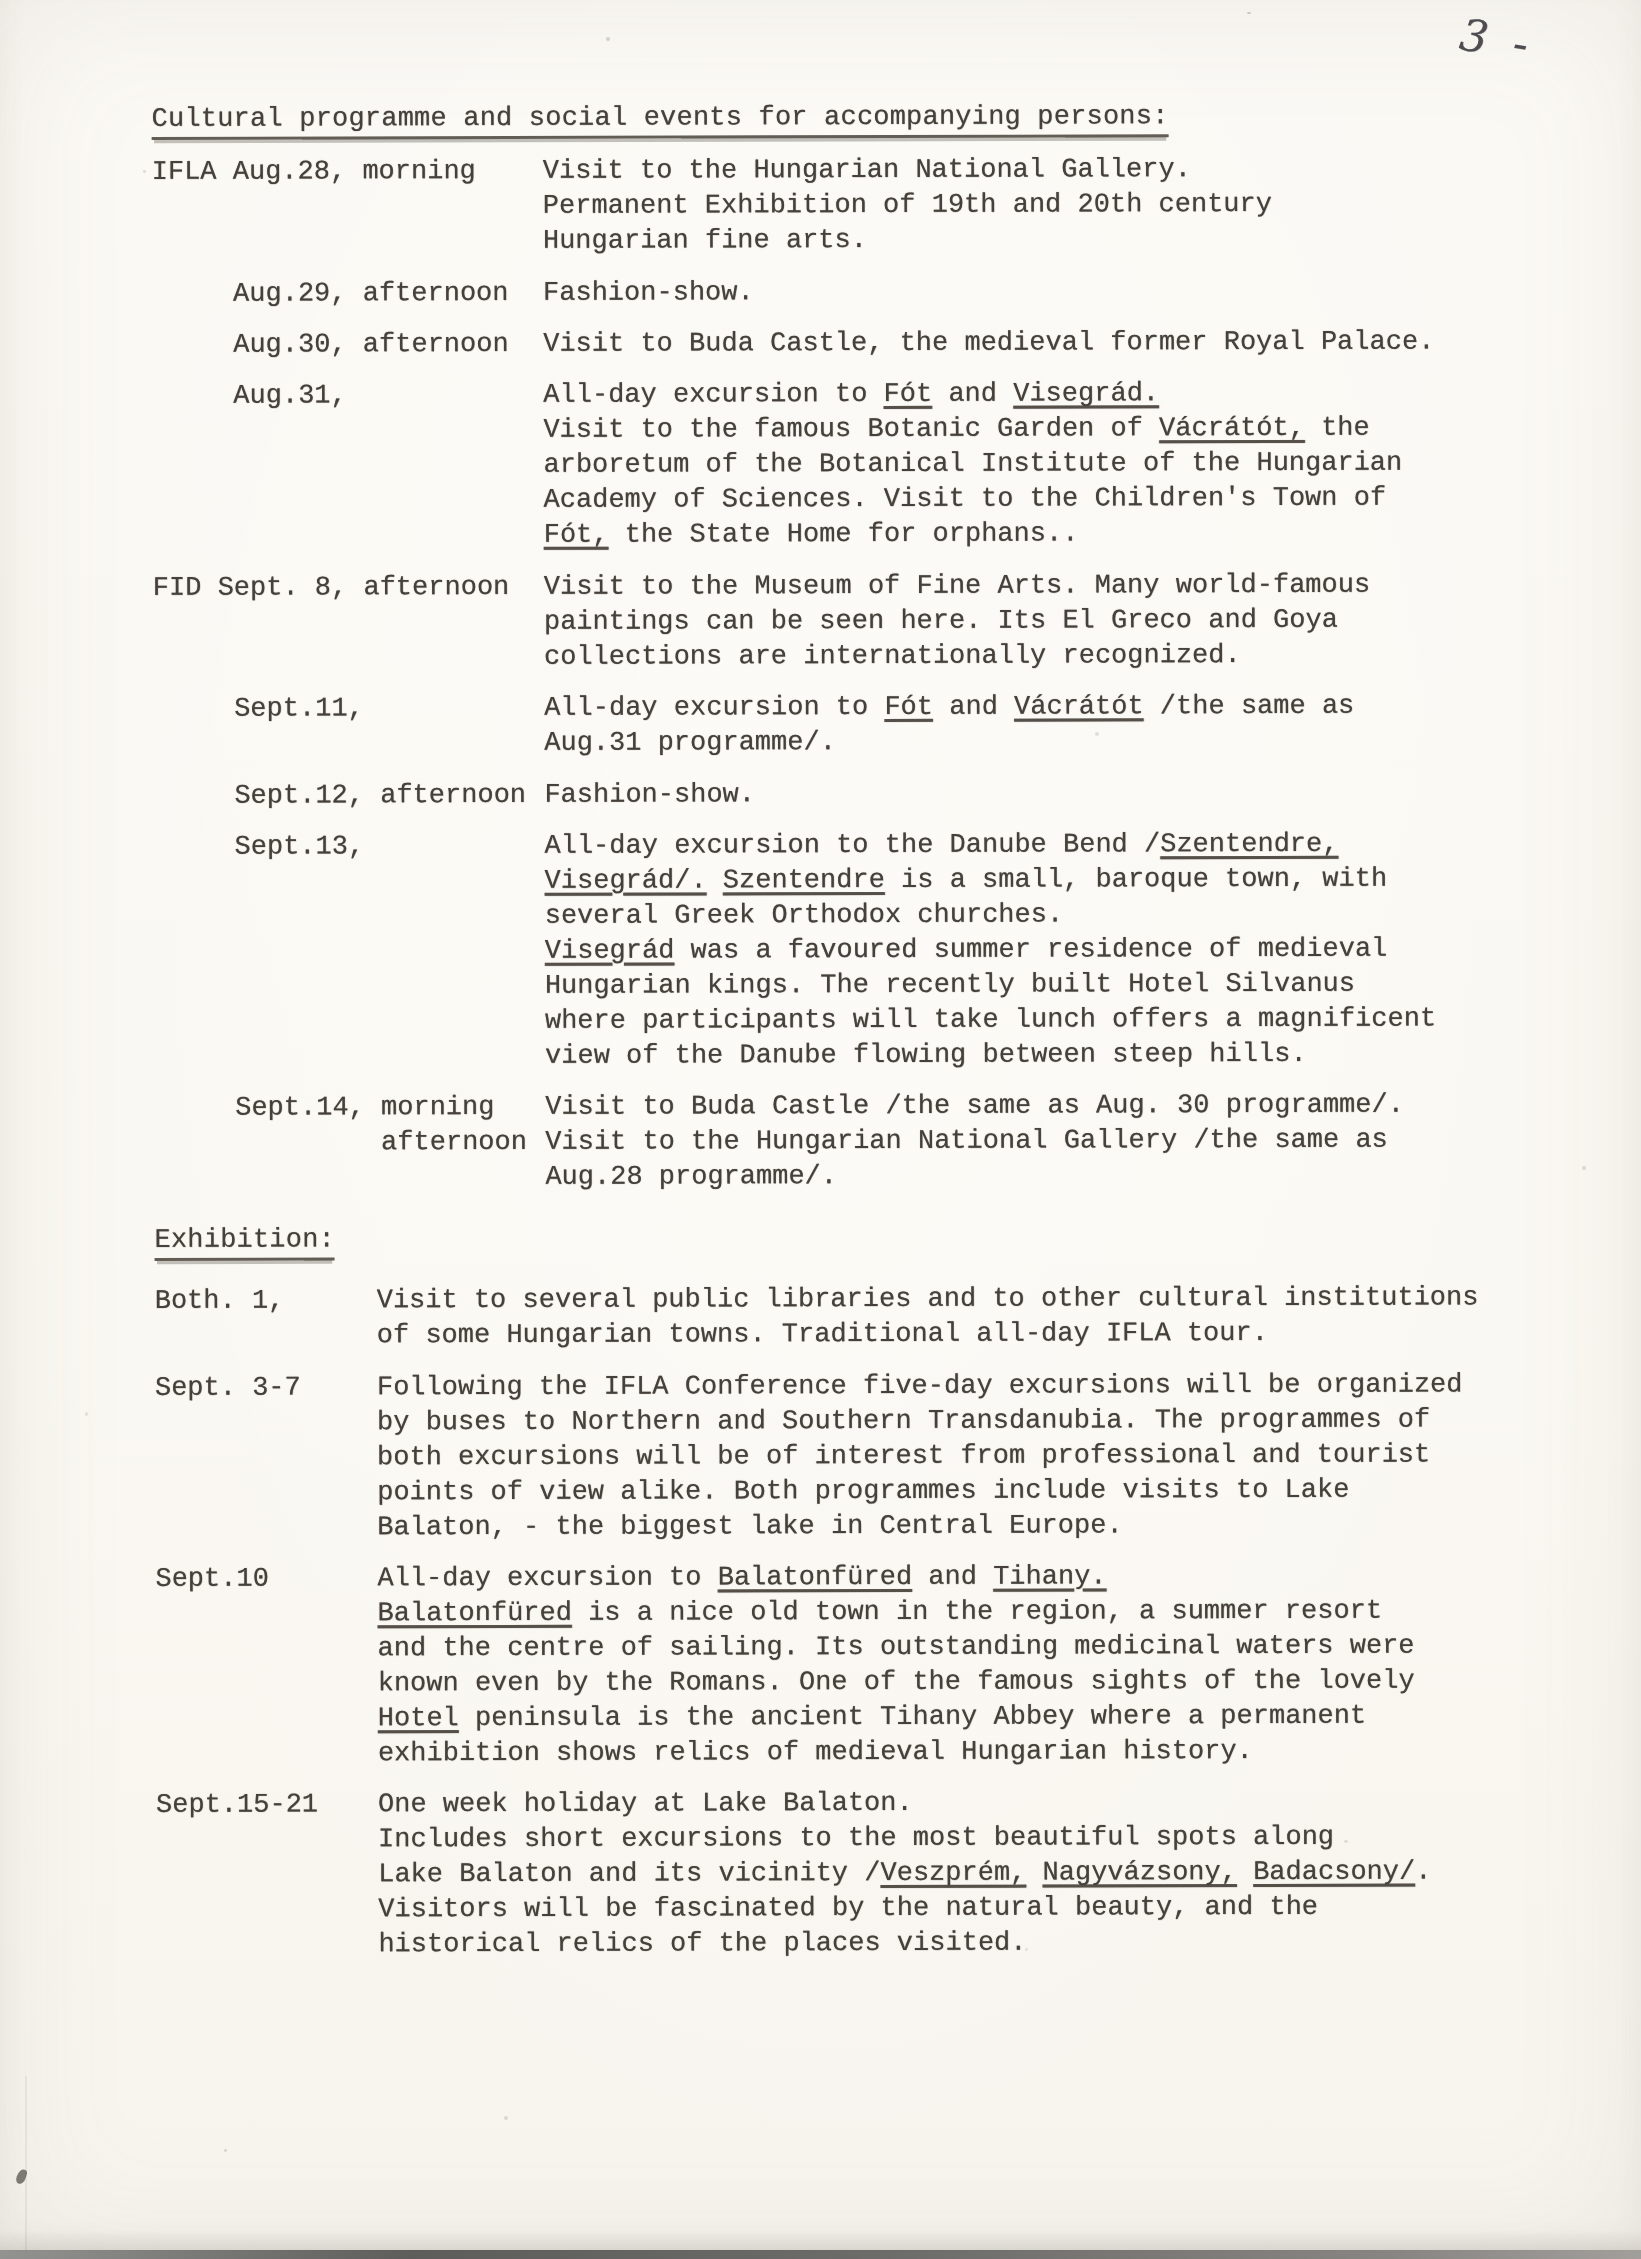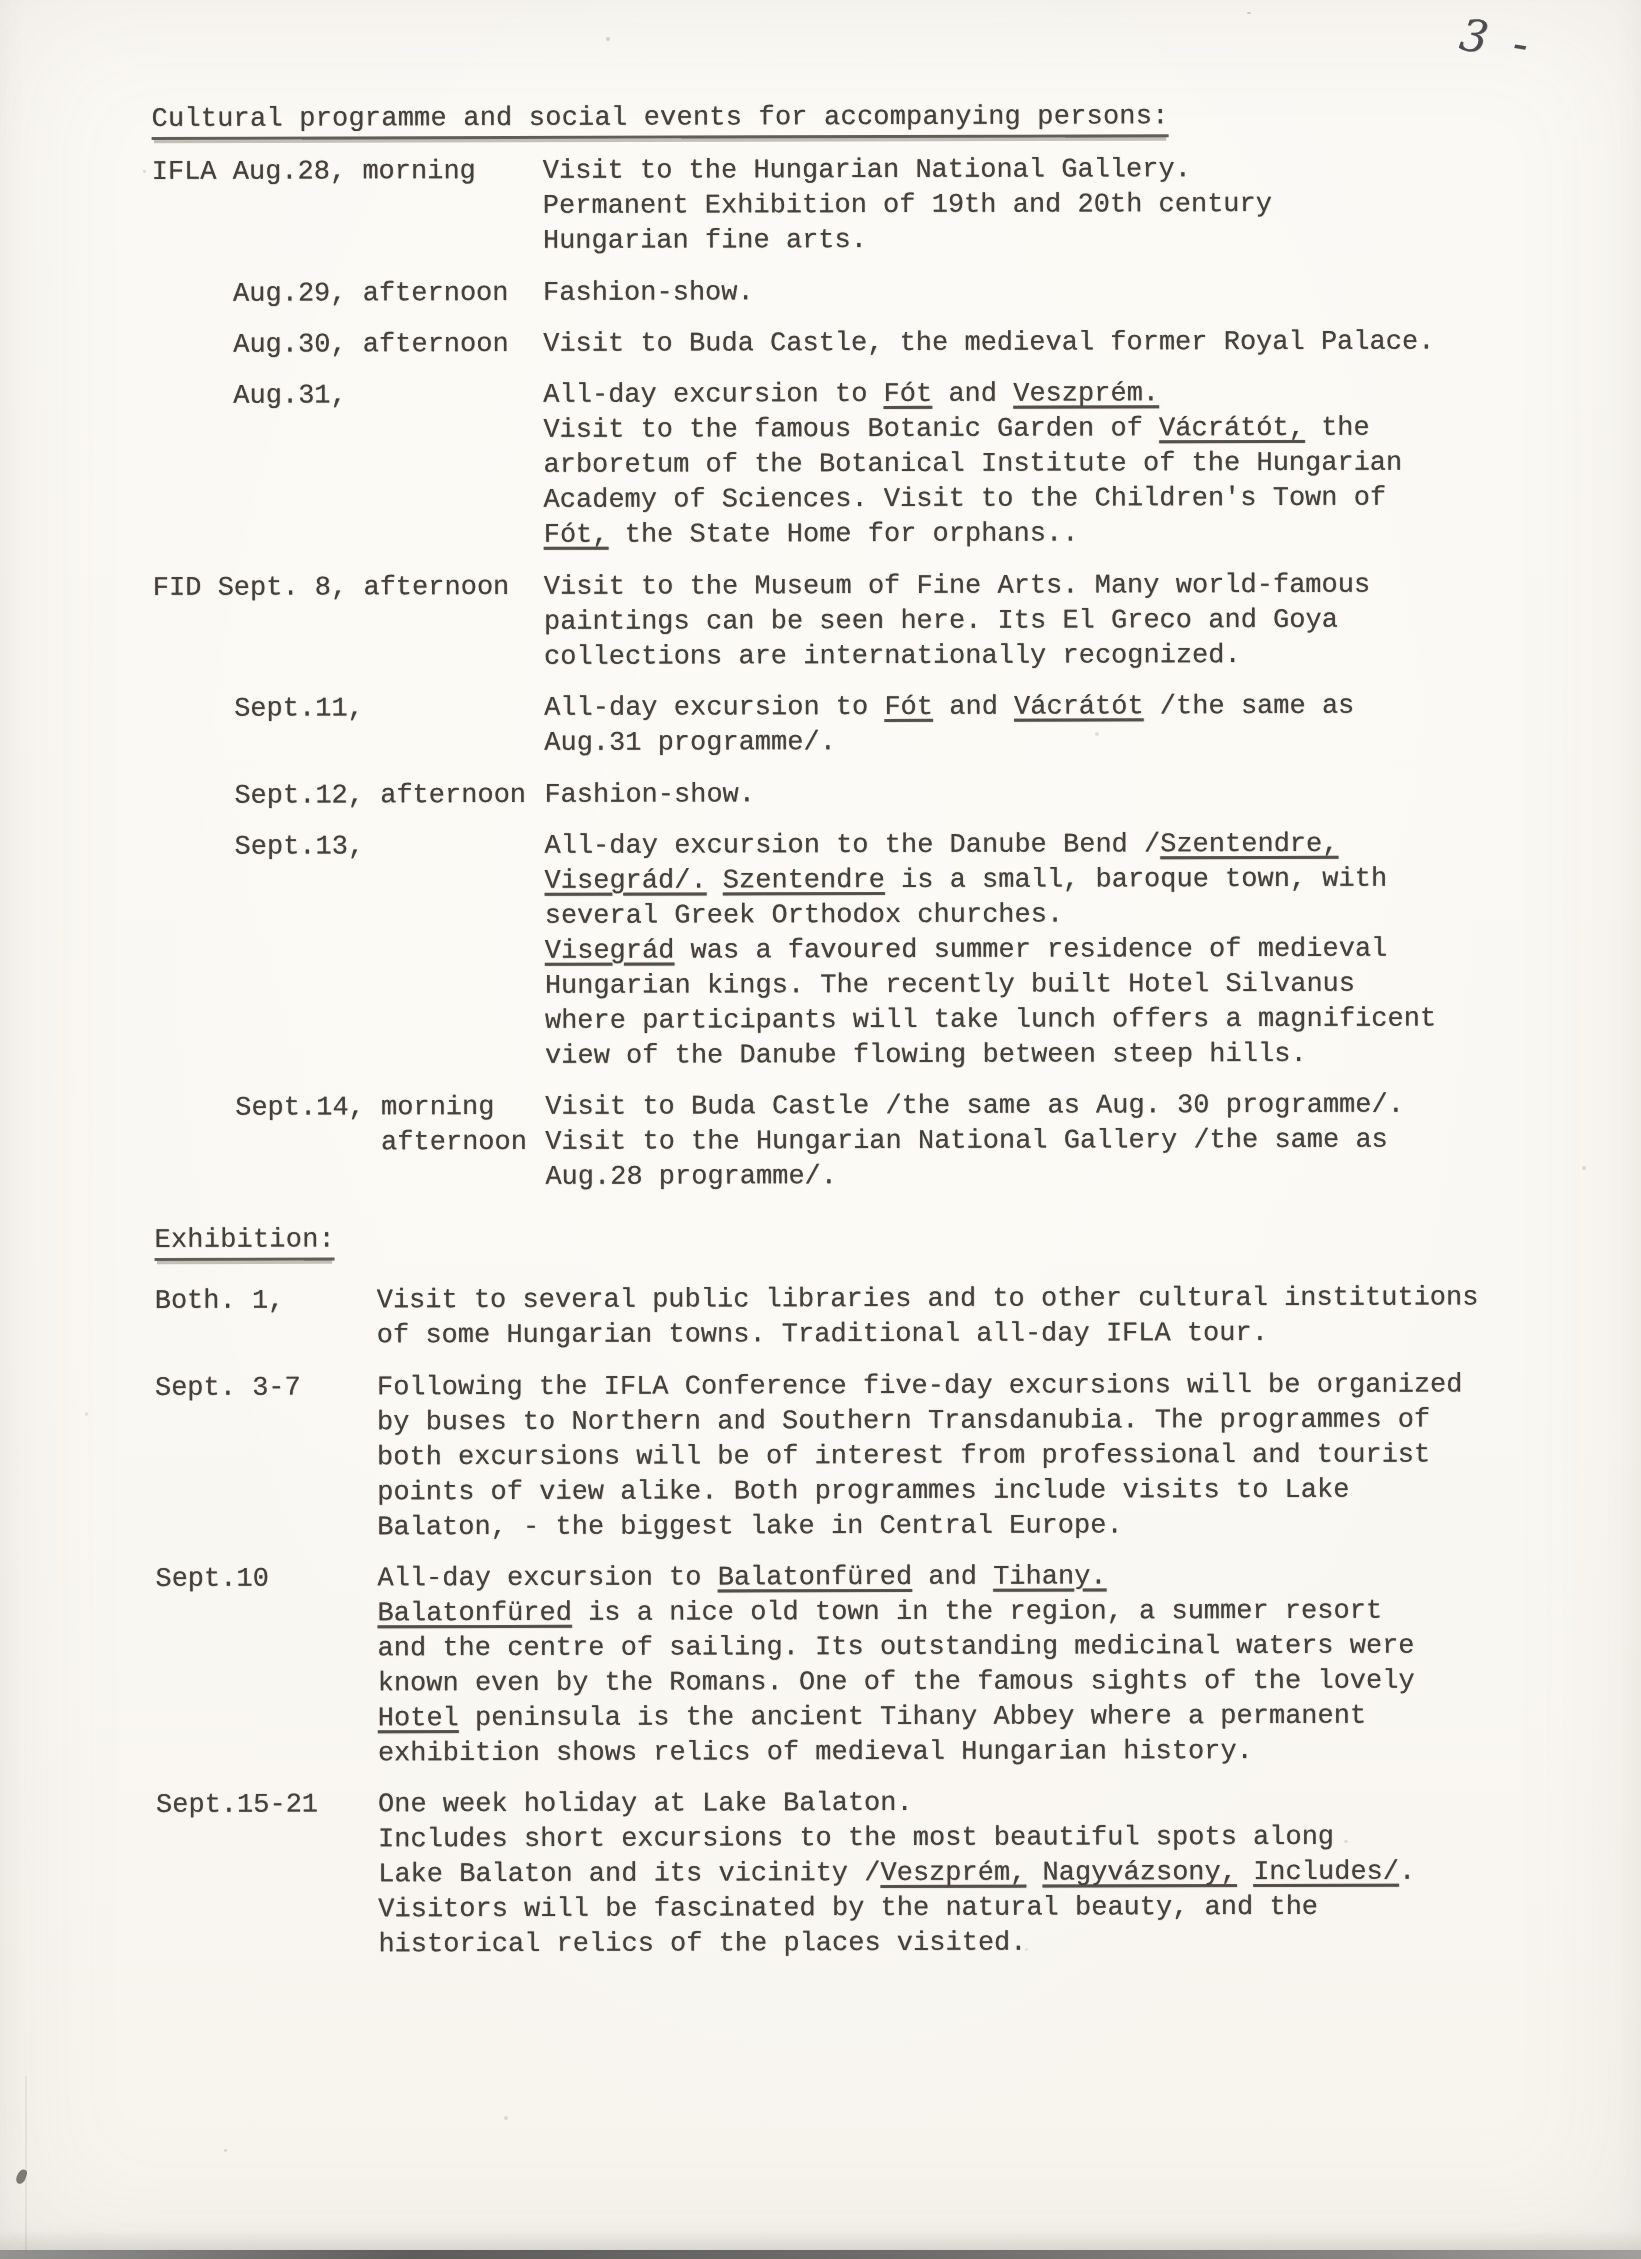--- a/index.html
+++ b/index.html
@@ -108,21 +108,21 @@
           </div>
           <div class="desc">
             <div class="line">Visit to Buda Castle, the medieval former Royal Palace.</div>
           </div>
         </div>
         <div class="row">
           <div class="label">
             <div class="line">     Aug.31,</div>
           </div>
           <div class="desc">
-            <div class="line">All-day excursion to <span class="u">Fót</span> and <span class="u">Veszprém.</span></div>
+            <div class="line">All-day excursion to <span class="u">Fót</span> and <span class="u">Visegrád.</span></div>
             <div class="line">Visit to the famous Botanic Garden of <span class="u">Vácrátót,</span> the</div>
             <div class="line">arboretum of the Botanical Institute of the Hungarian</div>
             <div class="line">Academy of Sciences. Visit to the Children's Town of</div>
             <div class="line"><span class="u">Fót,</span> the State Home for orphans..</div>
           </div>
         </div>
         <div class="row">
           <div class="label">
             <div class="line">FID Sept. 8, afternoon</div>
           </div>
@@ -215,21 +215,21 @@
             <div class="line">exhibition shows relics of medieval Hungarian history.</div>
           </div>
         </div>
         <div class="row">
           <div class="label">
             <div class="line">Sept.15-21</div>
           </div>
           <div class="desc">
             <div class="line">One week holiday at Lake Balaton.</div>
             <div class="line">Includes short excursions to the most beautiful spots along</div>
-            <div class="line">Lake Balaton and its vicinity /<span class="u">Veszprém,</span> <span class="u">Nagyvázsony,</span> <span class="u">Includes/</span>.</div>
+            <div class="line">Lake Balaton and its vicinity /<span class="u">Veszprém,</span> <span class="u">Nagyvázsony,</span> <span class="u">Badacsony/</span>.</div>
             <div class="line">Visitors will be fascinated by the natural beauty, and the</div>
             <div class="line">historical relics of the places visited.</div>
           </div>
         </div>
       </div>
   </div>
 
   <div class="speck" style="left:606px;top:37px;width:3.9px;height:3.9px;opacity:.25;"></div>
   <div class="speck" style="left:1247px;top:11.6px;width:3.9px;height:2.9px;opacity:.3;"></div>
   <div class="speck" style="left:143px;top:170px;width:2.9px;height:2.9px;opacity:.2;"></div>

